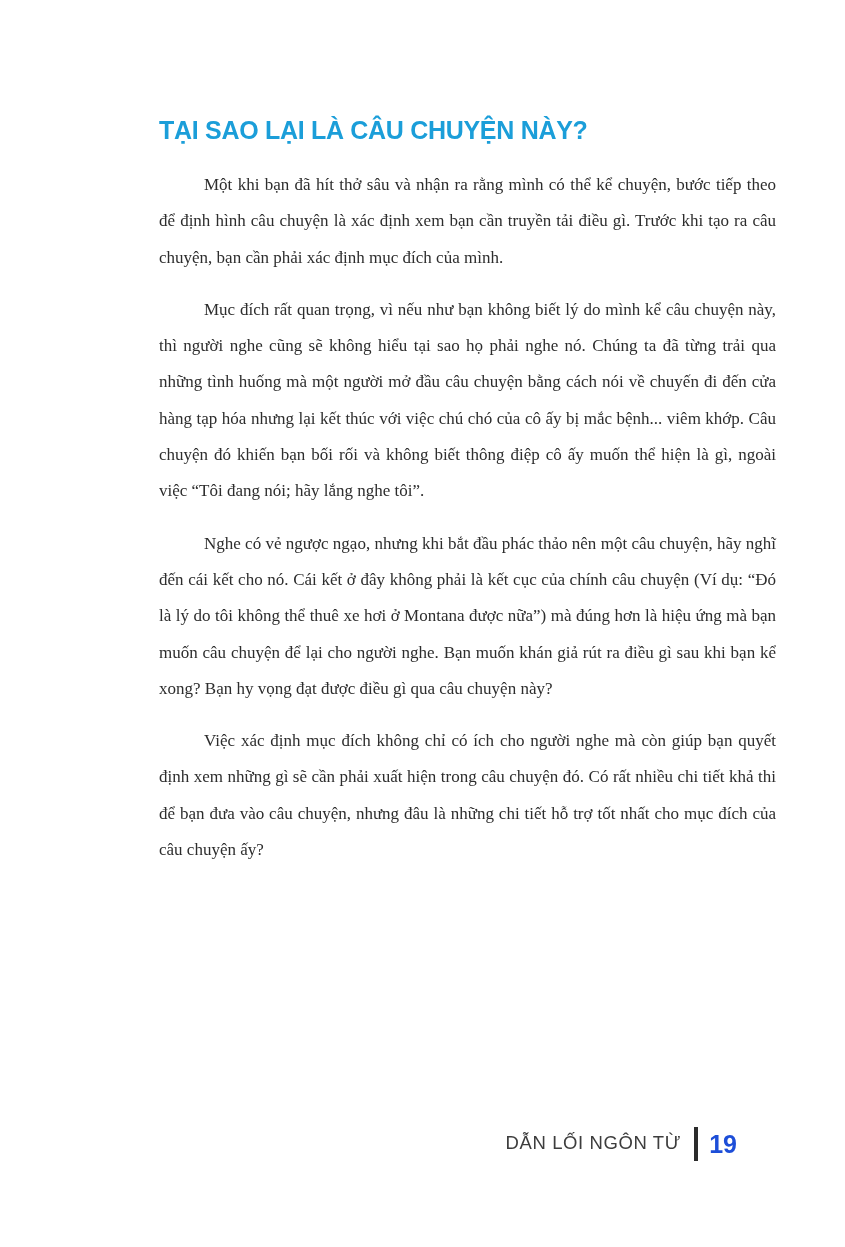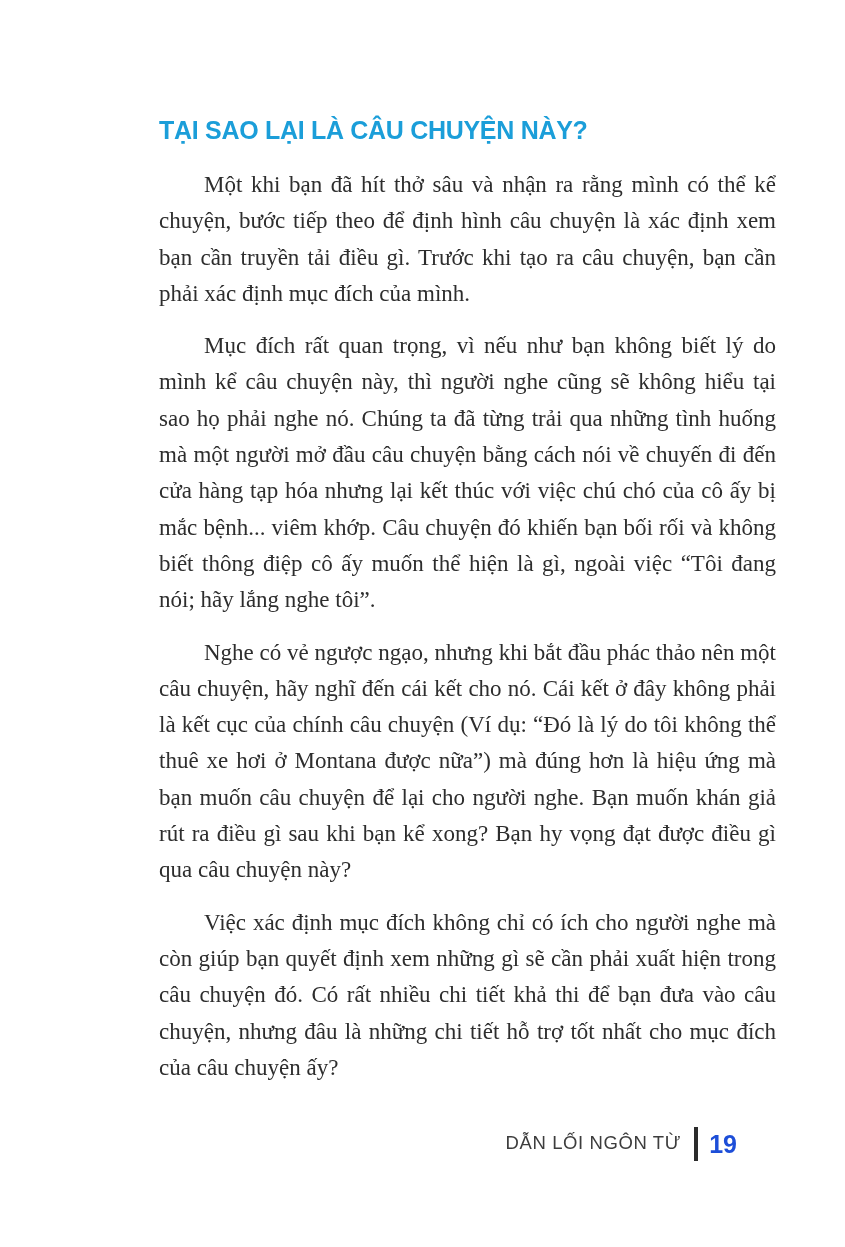--- a/index.html
+++ b/index.html
@@ -25,21 +25,21 @@
   .section-heading {
     font-family: "Liberation Sans", sans-serif;
     font-weight: bold;
     font-size: 25px;
     letter-spacing: -0.3px;
     color: #1b9ed9;
     margin: 0 0 22px 0;
     line-height: 1.2;
   }
   .body-paragraph {
-    font-size: 23px;
+    font-size: 17px;
     line-height: 36.3px;
     color: #2d2d2d;
     text-align: justify;
     text-indent: 45px;
     margin: 0 0 16px 0;
   }
   .body-paragraph:last-of-type {
     margin-bottom: 0;
   }
   .page-footer {

